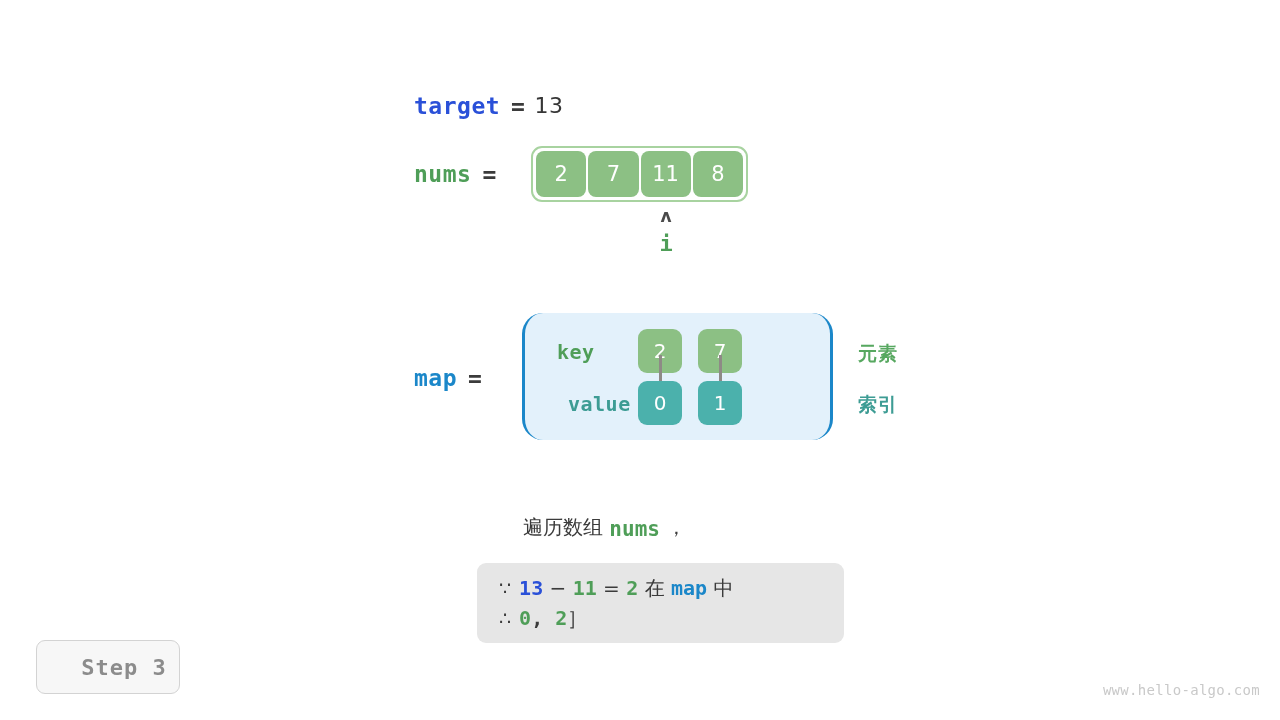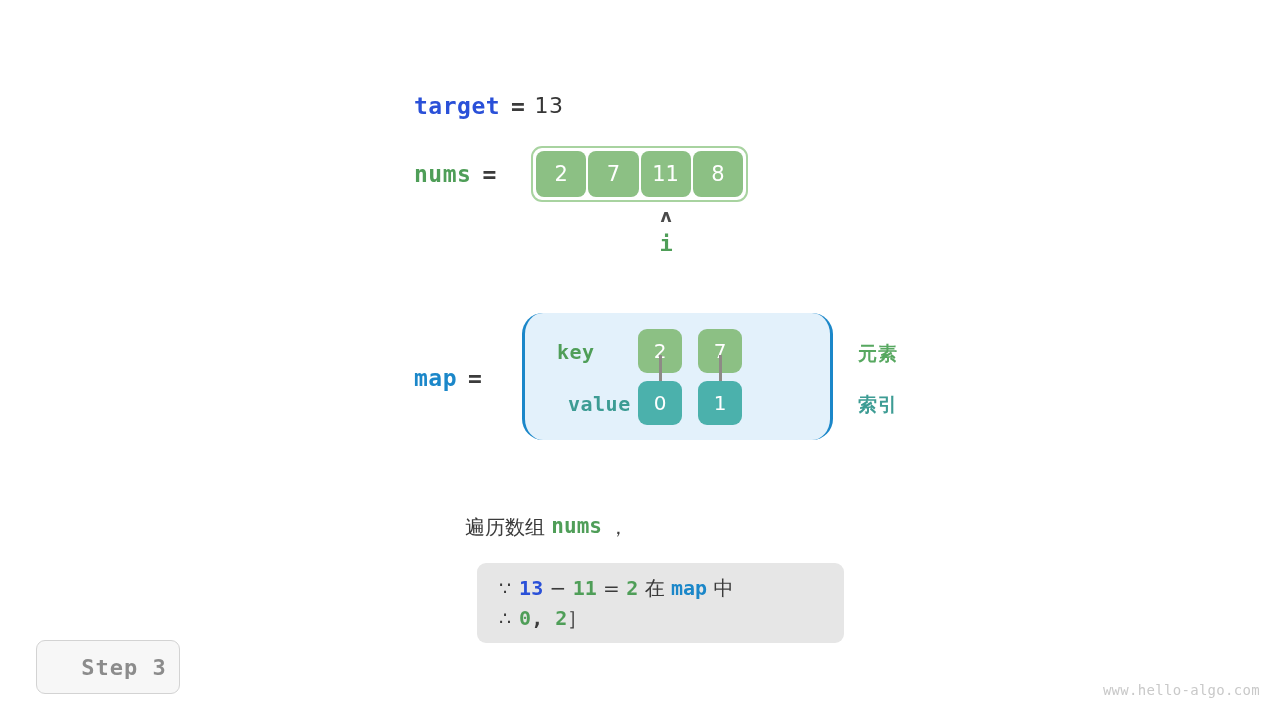--- a/index.html
+++ b/index.html
@@ -183,27 +183,27 @@
     font-size: 19px;
     font-weight: bold;
     font-family: "DejaVu Sans", "Liberation Sans", sans-serif;
     letter-spacing: 1px;
   }
   #note-element { left: 858px; top: 341px; color: #57a860; }
   #note-index   { left: 858px; top: 392px; color: #3d9c94; }
 
   
   #caption-line {
-    left: 465px;
+    left: 523px;
     top: 514px;
     font-size: 20px;
     color: #3b3b3b;
     font-family: "DejaVu Sans", "Liberation Sans", sans-serif;
     display: flex;
-    align-items: flex-start;
+    align-items: flex-end;
     gap: 0px;
     white-space: pre;
   }
   #caption-line .mono-green {
     font-family: "DejaVu Sans Mono", "Liberation Mono", monospace;
     font-weight: bold;
     color: #4f9e58;
     font-size: 21px;
   }
 

